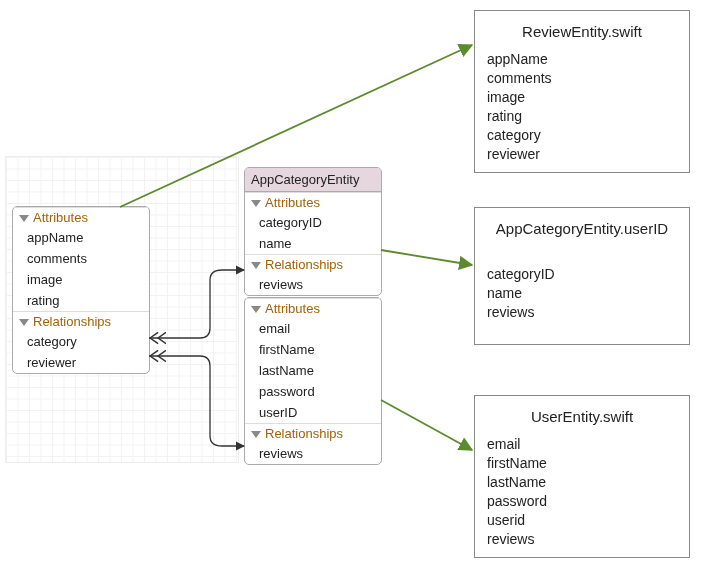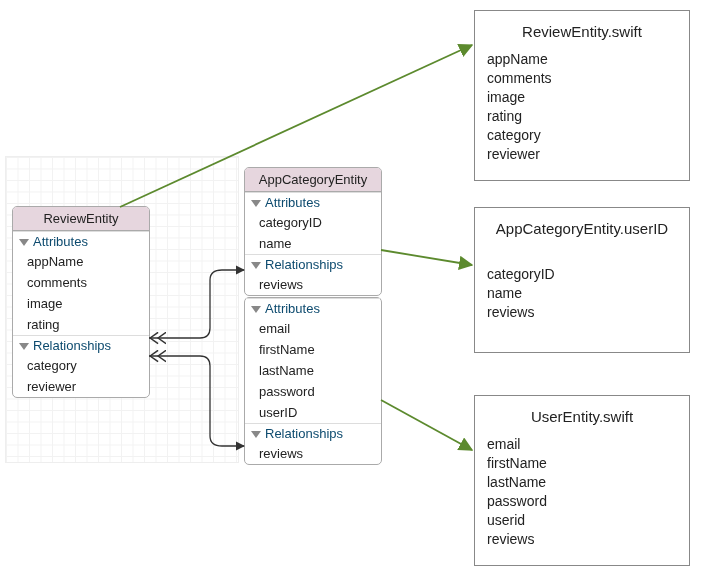--- a/index.html
+++ b/index.html
@@ -5,36 +5,35 @@
   html,body{margin:0;padding:0;width:709px;height:566px;background:#fff;font-family:"Helvetica Neue",Helvetica,Arial,sans-serif;font-size:13px;color:#222;position:relative;overflow:hidden}
   .canvas{position:absolute;left:5px;top:156px;width:232px;height:305px;
     background-image:
       linear-gradient(to right,#f2f2f2 1px,transparent 1px),
       linear-gradient(to bottom,#f2f2f2 1px,transparent 1px),
       linear-gradient(to right,#e8e8e8 1px,transparent 1px),
       linear-gradient(to bottom,#e8e8e8 1px,transparent 1px);
     background-size:11.5px 11.5px,11.5px 11.5px,46px 46px,46px 46px;
     border:1px solid #eee}
   .entity{position:absolute;border:1px solid #aaa;border-radius:5px;background:#fff;min-width:130px;box-shadow:0 0 0 rgba(0,0,0,0)}
-  .entity .hdr{background:#e6d6de;border-bottom:1px solid #aaa;border-radius:4px 4px 0 0;text-align:center;padding:4px 6px;font-weight:500}
+  .entity .hdr{background:#e6d6de;border-bottom:1px solid #aaa;border-radius:4px 4px 0 0;text-align:left;padding:4px 6px;font-weight:500}
   .entity .row{padding:2px 8px 2px 14px;line-height:17px;position:relative;white-space:nowrap}
-  .entity .sec{padding:2px 6px;border-top:1px solid #ddd;color:#0c4a6e}
+  .entity .sec{padding:2px 6px;border-top:1px solid #ddd;color:#a16207}
   .tri{display:inline-block;width:0;height:0;border-left:5px solid transparent;border-right:5px solid transparent;border-top:7px solid #888;margin-right:4px;vertical-align:middle}
-  .swift{position:absolute;border:1px solid #888;width:190px;padding:12px 12px 16px;background:#fff}
+  .swift{position:absolute;border:1px solid #888;width:190px;padding:12px 12px 8px;background:#fff}
   .swift .ttl{text-align:center;font-size:15px;margin-bottom:10px}
   .swift .ln{line-height:19px;font-size:14px}
   svg.overlay{position:absolute;left:0;top:0;pointer-events:none}
 </style>
 </head>
 <body>
 
 <div class="canvas"></div>
 
 <div class="entity" id="ent-review" style="left:12px;top:206px;width:136px">
-  <div class="hdr">ReviewEntity</div>
   <div class="sec"><span class="tri"></span><span>Attributes</span></div>
   <div class="row">appName</div>
   <div class="row">comments</div>
   <div class="row">image</div>
   <div class="row">rating</div>
   <div class="sec"><span class="tri"></span><span>Relationships</span></div>
   <div class="row">category</div>
   <div class="row">reviewer</div>
 </div>
 

